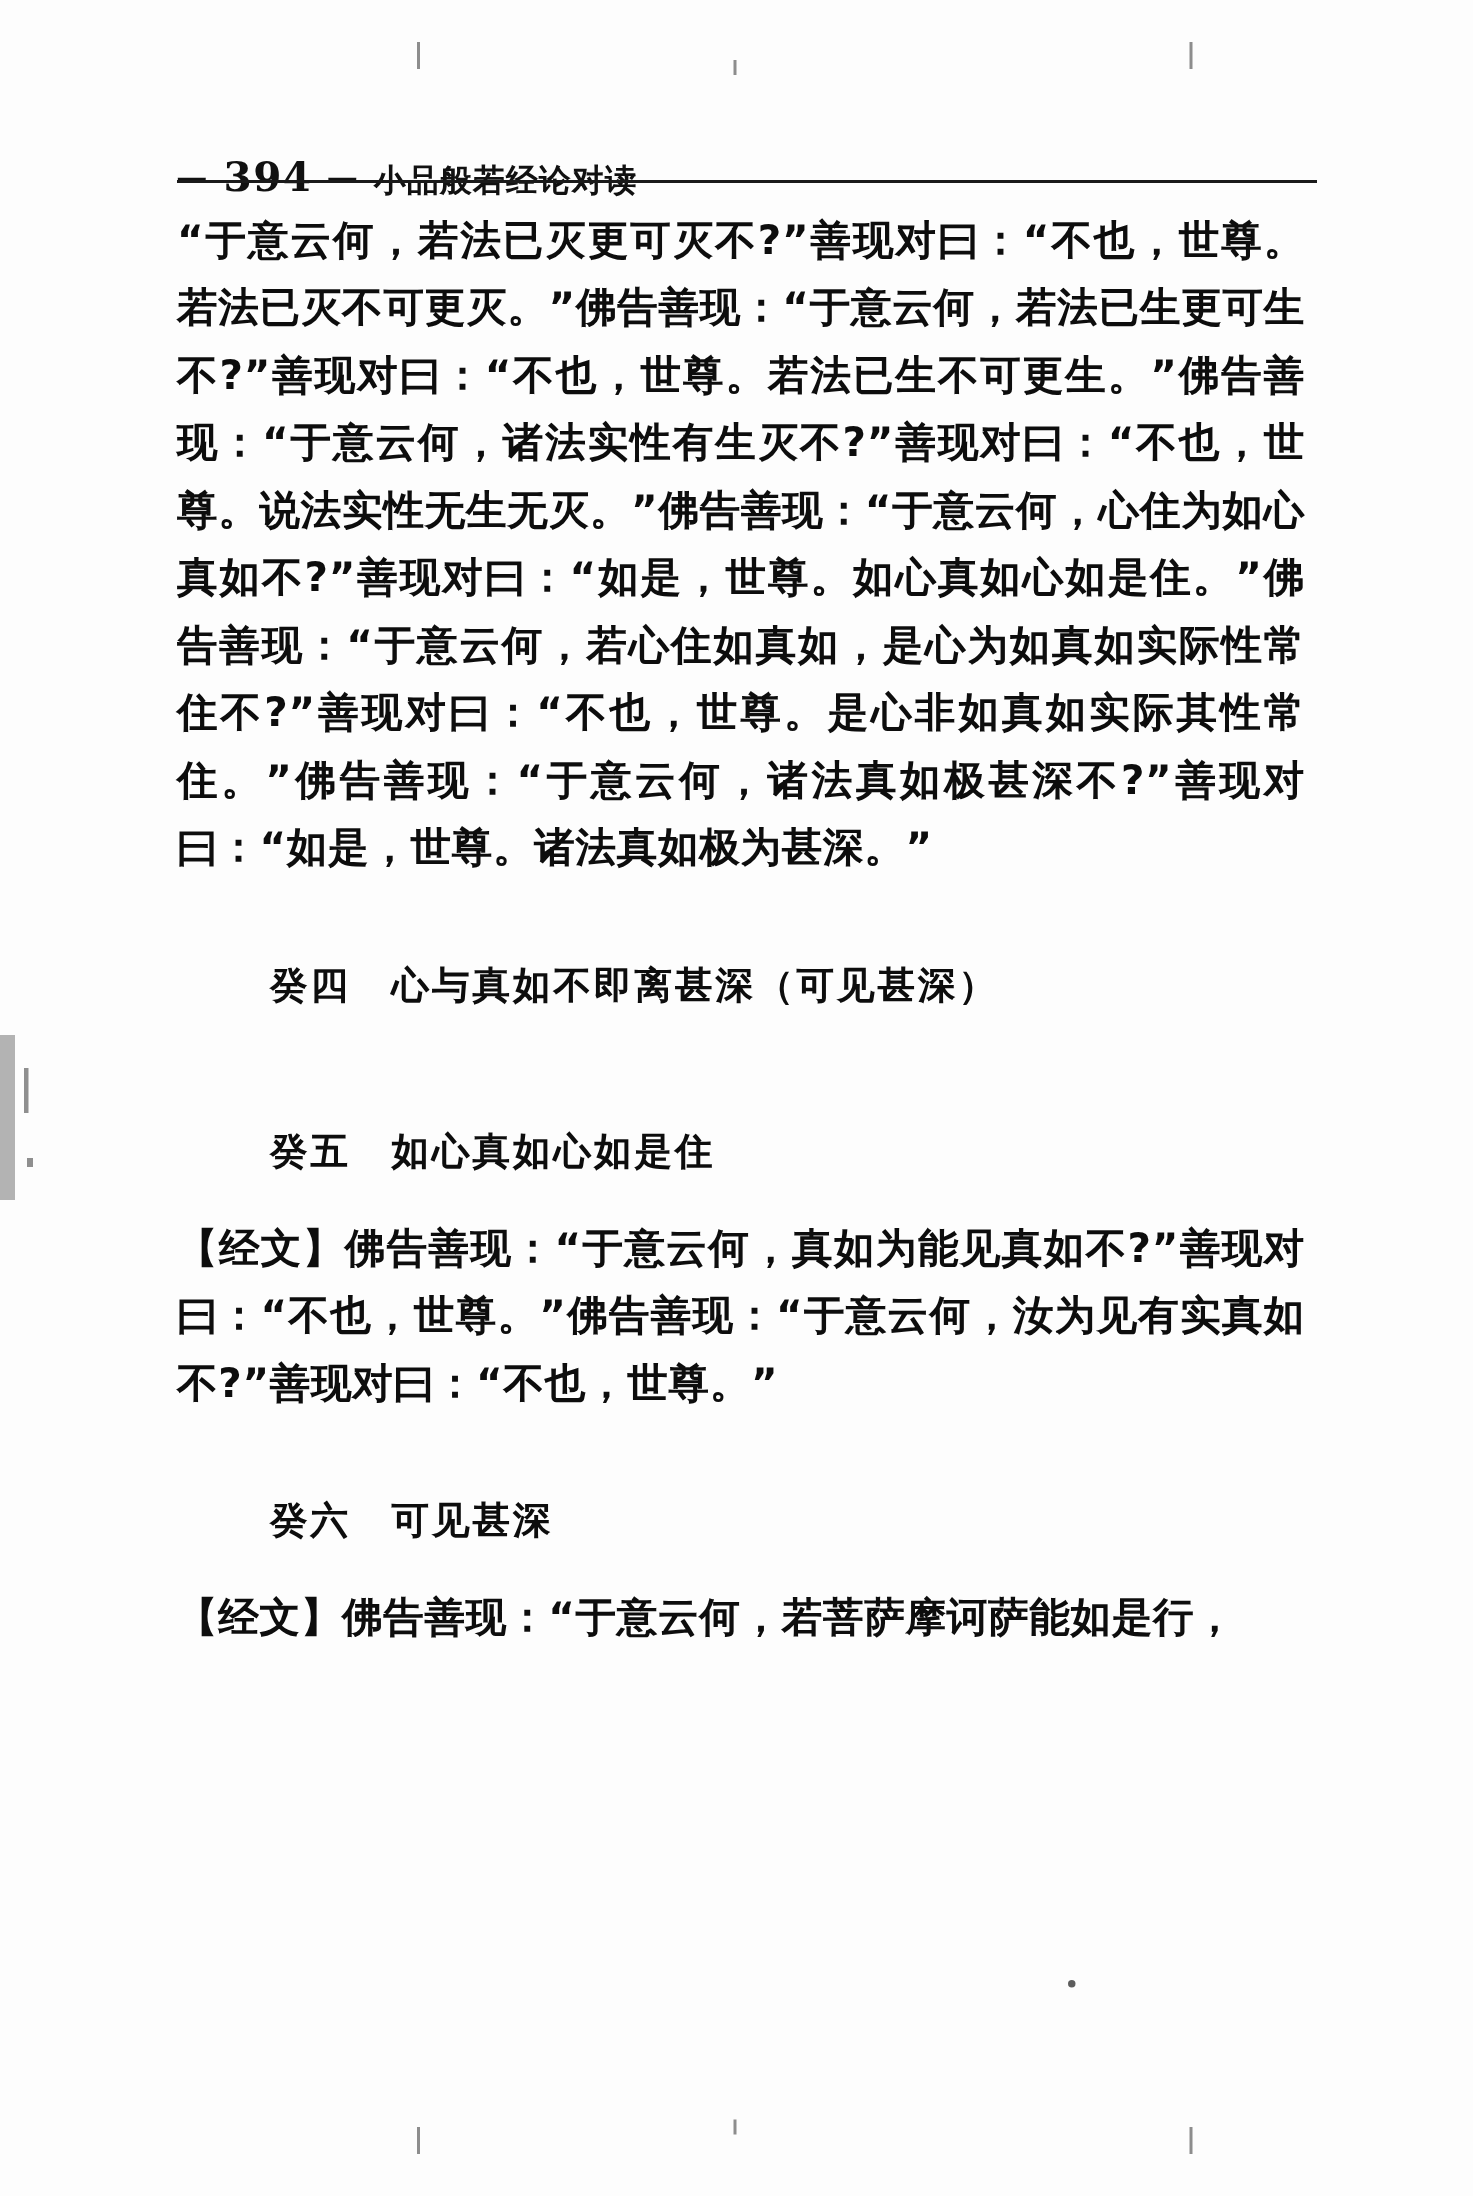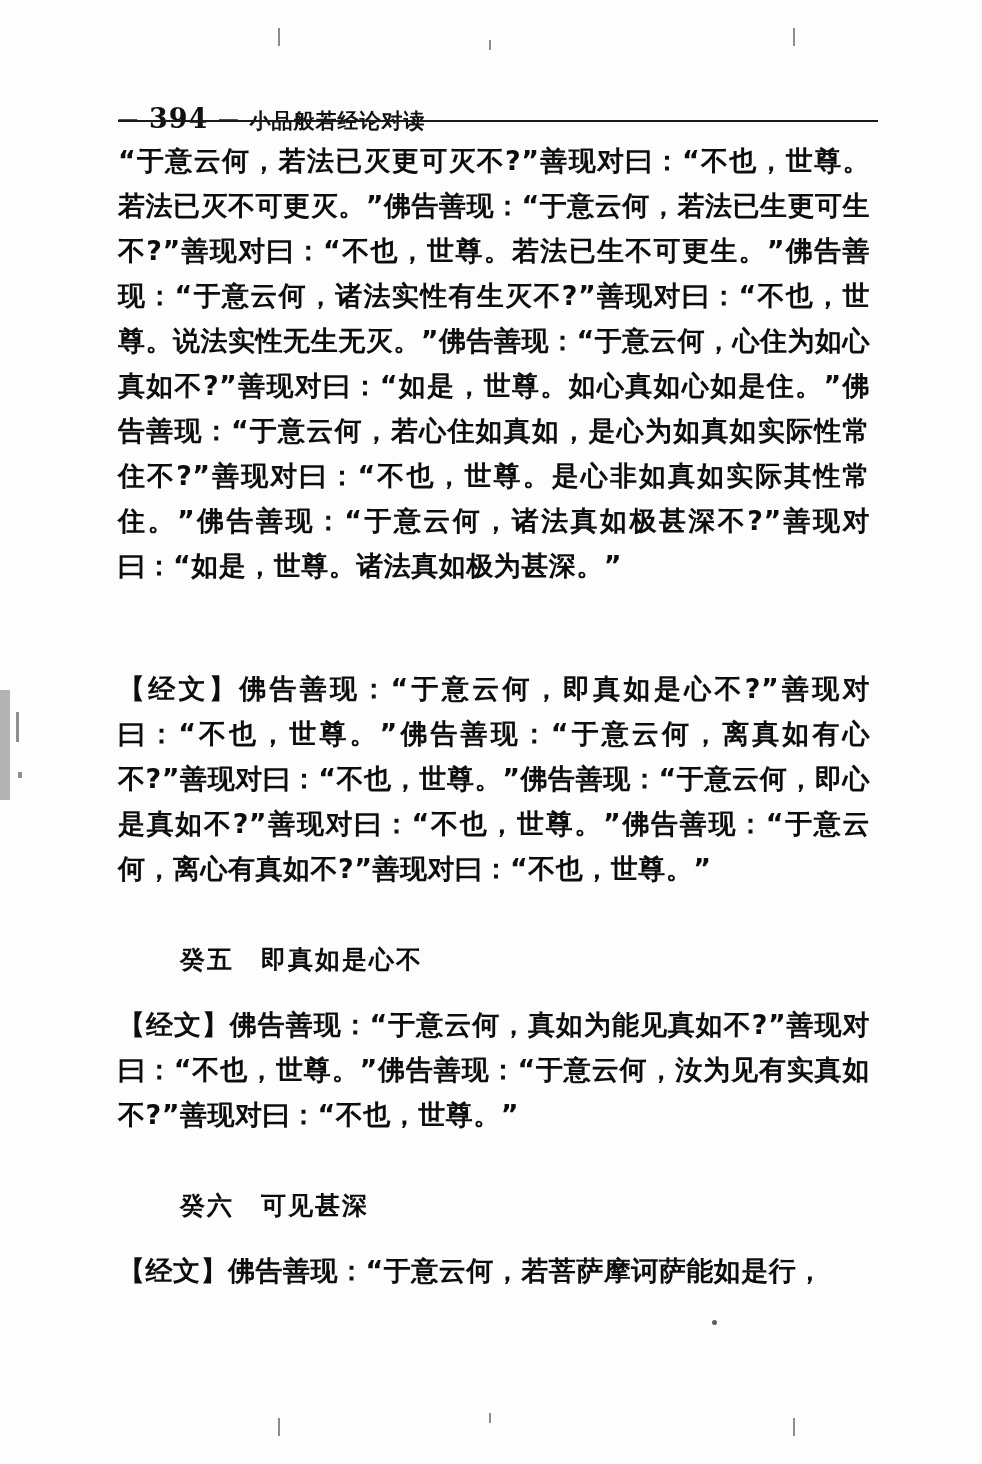--- a/index.html
+++ b/index.html
@@ -166,26 +166,28 @@
       <span class="header-title">小品般若经论对读</span>
     </div>
     <div class="header-rule"></div>
   </div>
 
   <div class="content">
 
     <p class="para">“于意云何，若法已灭更可灭不?”善现对曰：“不也，世尊。若法已灭不可更灭。”佛告善现：“于意云何，若法已生更可生不?”善现对曰：“不也，世尊。若法已生不可更生。”佛告善现：“于意云何，诸法实性有生灭不?”善现对曰：“不也，世尊。说法实性无生无灭。”佛告善现：“于意云何，心住为如心真如不?”善现对曰：“如是，世尊。如心真如心如是住。”佛告善现：“于意云何，若心住如真如，是心为如真如实际性常住不?”善现对曰：“不也，世尊。是心非如真如实际其性常住。”佛告善现：“于意云何，诸法真如极甚深不?”善现对曰：“如是，世尊。诸法真如极为甚深。”</p>
 
     <div class="sec-gap-top"></div>
+    <div class="sec-wrap">
+      <h2 class="section">癸四　心与真如不即离甚深（可见甚深）</h2>
+    </div>
     <div class="sec-gap-bot"></div>
-    <p class="para">【经文】佛告善现：“于意云何，即真如是心不?”善现对曰：“不也，世尊。”佛告善现：“于意云何，离真如有心不?”善现对曰：“不也，世尊。”佛告善现：“于意云何，即心是真如不?”善现对曰：“不也，世尊。”佛告善现：“于意云何，离心有真如不?”善现对曰：“不也，世尊。”</p>
 
     <div class="sec-gap-top"></div>
     <div class="sec-wrap">
-      <h2 class="section">癸五　即真如是心不</h2>
+      <h2 class="section">癸五　如心真如心如是住</h2>
     </div>
     <div class="sec-gap-bot"></div>
     <p class="para">【经文】佛告善现：“于意云何，真如为能见真如不?”善现对曰：“不也，世尊。”佛告善现：“于意云何，汝为见有实真如不?”善现对曰：“不也，世尊。”</p>
 
     <div class="sec-gap-top"></div>
     <div class="sec-wrap">
       <h2 class="section">癸六　可见甚深</h2>
     </div>
     <div class="sec-gap-bot"></div>
     <p class="para">【经文】佛告善现：“于意云何，若菩萨摩诃萨能如是行，</p>

